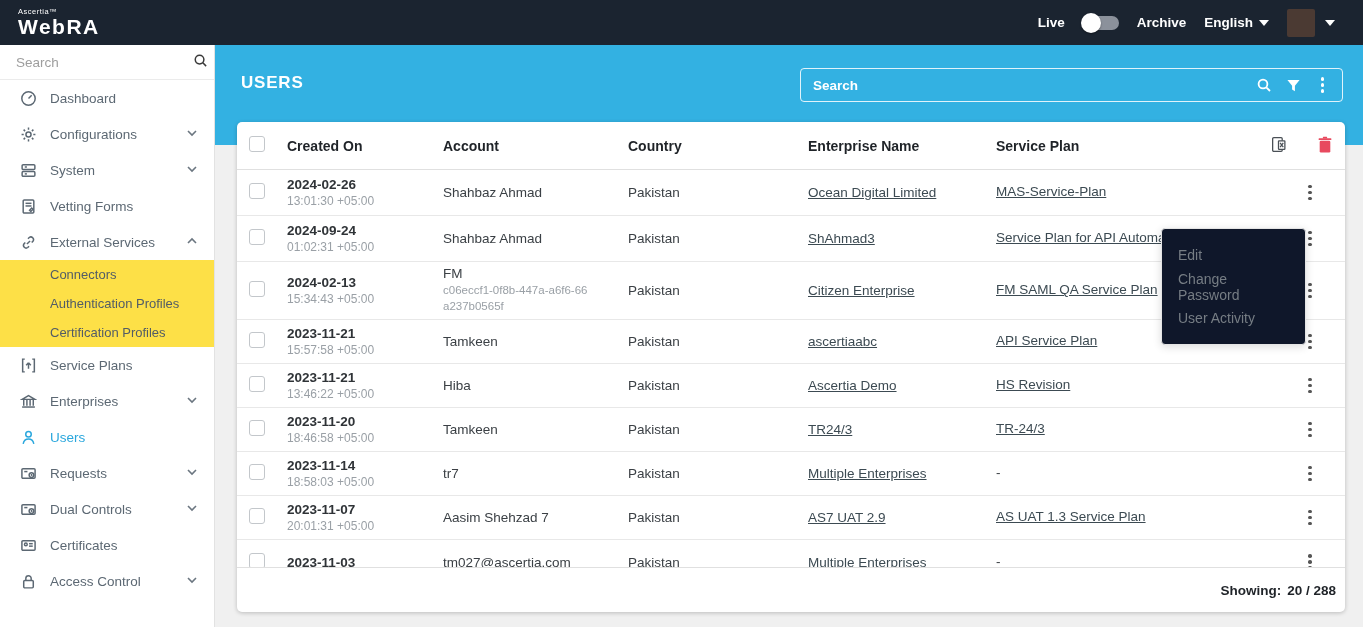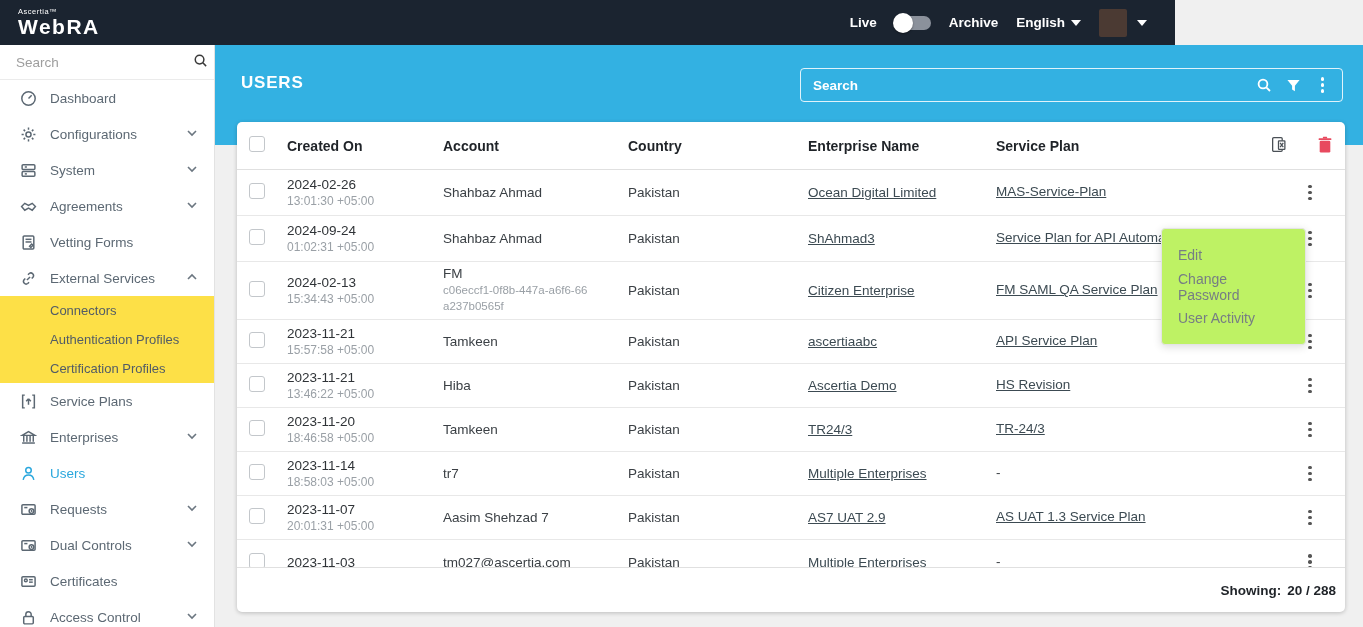--- a/index.html
+++ b/index.html
@@ -1,20 +1,20 @@
 <!DOCTYPE html>
 <html><head>
 <meta charset="utf-8">
 <style>
   * { margin:0; padding:0; box-sizing:border-box; }
   html,body { width:1363px; height:627px; overflow:hidden;
     font-family:"Liberation Sans", sans-serif; background:#f0f0f0; }
 
   
-  .topbar { position:absolute; left:0; top:0; width:1175px; height:45px;
+  .topbar { position:absolute; left:0; top:0; width:1363px; height:45px;
     background:#1b2430; display:flex; align-items:center; z-index:30; }
   .brand-wrap { margin-left:18px; color:#fff; line-height:1; }
   .brand-small { font-size:7.5px; letter-spacing:.5px; display:block; margin-bottom:1px; }
   .brand { font-size:21px; font-weight:700; letter-spacing:1.5px; }
   .topbar-right { margin-left:auto; display:flex; align-items:center; gap:18px;
     padding-right:28px; color:#fff; font-size:13.5px; font-weight:700; }
   .toggle { width:36px; height:14px; background:#8b919b; border-radius:8px;
     position:relative; cursor:pointer; }
   .toggle .knob { position:absolute; left:-2px; top:-3px; width:20px; height:20px;
     border-radius:50%; background:#fff; box-shadow:0 1px 2px rgba(0,0,0,.4); }
@@ -67,34 +67,34 @@
     align-items:center; padding:0 12px; }
   .thead { height:48px; border-bottom:1px solid #e0e0e0; font-weight:700;
     font-size:14px; color:#1f2328; flex:none; }
   .thead .right-ics { display:flex; justify-content:flex-end; align-items:center; gap:4px; }
   .tbody { height:398px; overflow:hidden; border-bottom:1px solid #e0e0e0; flex:none; }
   .trow { border-bottom:1px solid #e8e8e8; height:44px; font-size:13.5px; color:#3b4045; }
   .trow.h46 { height:46px; } .trow.h58 { height:58px; }
   .trow:last-child { border-bottom:none; }
   .checkbox { width:16px; height:16px; border:1px solid #c3c7cb; border-radius:3px;
     background:#fff; display:inline-block; cursor:pointer; }
-  .date { font-size:13.5px; color:#2f3337; }
+  .date { font-size:13.5px; color:#2f3337;font-weight:bold; }
   .time { font-size:12px; color:#9aa0a6; margin-top:2px; }
   .acc-sub { font-size:11.5px; color:#9aa0a6; margin-top:2px; width:150px; line-height:1.35; word-break:break-all; }
   .link { color:#3c4a52; text-decoration:underline; cursor:pointer; font-size:13.5px; }
   .sp-cell { padding-right:40px; line-height:1.5; }
   .row-kebab i { background:#555; }
   .cell-menu { display:flex; justify-content:center; }
 
   .tfoot { height:44px; display:flex; align-items:center; justify-content:flex-end;
     padding-right:9px; font-size:13.5px; font-weight:700; color:#1f2328; gap:6px; }
 
   
   .ctx { position:absolute; left:1161px; top:228px; width:145px; height:117px;
-    background:#bef264; border:1px solid #e4e4e4; border-radius:4px;
+    background:#0f172a; border:1px solid #e4e4e4; border-radius:4px;
     box-shadow:0 2px 8px rgba(0,0,0,.14); z-index:40; padding:10px 0;
     display:flex; flex-direction:column; justify-content:space-between; }
   .ctx-item { padding:0 16px; font-size:14px; color:#767d84; height:33px;
     display:flex; align-items:center; cursor:pointer; }
 </style>
 </head>
 <body>
 
 <div class="topbar">
   <div class="brand-wrap">
@@ -160,31 +160,20 @@
           <line x1="4.5" y1="4.7" x2="6.5" y2="4.7"></line>
           <line x1="4.5" y1="11.2" x2="6.5" y2="11.2"></line>
         </svg>
       </span>
     <span>System</span>
     <span class="chev"><svg width="12" height="12" viewBox="0 0 12 12" fill="none" stroke-width="1.6">
           <polyline points="2,4 6,8 10,4"></polyline>
         </svg></span>
   </div>
 
-  <div class="nav-item">
-    <span class="ic">
-        <svg width="17" height="17" viewBox="0 0 16 16" fill="none" stroke-width="1.4">
-          <path d="M1.5 8l3-3 3.5 2 3.5-2 3 3-3 3.5-3.5-2-3.5 2z"></path>
-        </svg>
-      </span>
-    <span>Agreements</span>
-    <span class="chev"><svg width="12" height="12" viewBox="0 0 12 12" fill="none" stroke-width="1.6">
-          <polyline points="2,4 6,8 10,4"></polyline>
-        </svg></span>
-  </div>
 
   <div class="nav-item">
     <span class="ic">
         <svg width="17" height="17" viewBox="0 0 16 16" fill="none" stroke-width="1.4">
           <rect x="3" y="1.8" width="10" height="12.4" rx="1"></rect>
           <line x1="5.2" y1="5" x2="10.8" y2="5"></line>
           <line x1="5.2" y1="7.5" x2="10.8" y2="7.5"></line>
           <path d="M9 11.5l2-2 1.2 1.2-2 2z"></path>
         </svg>
       </span>

